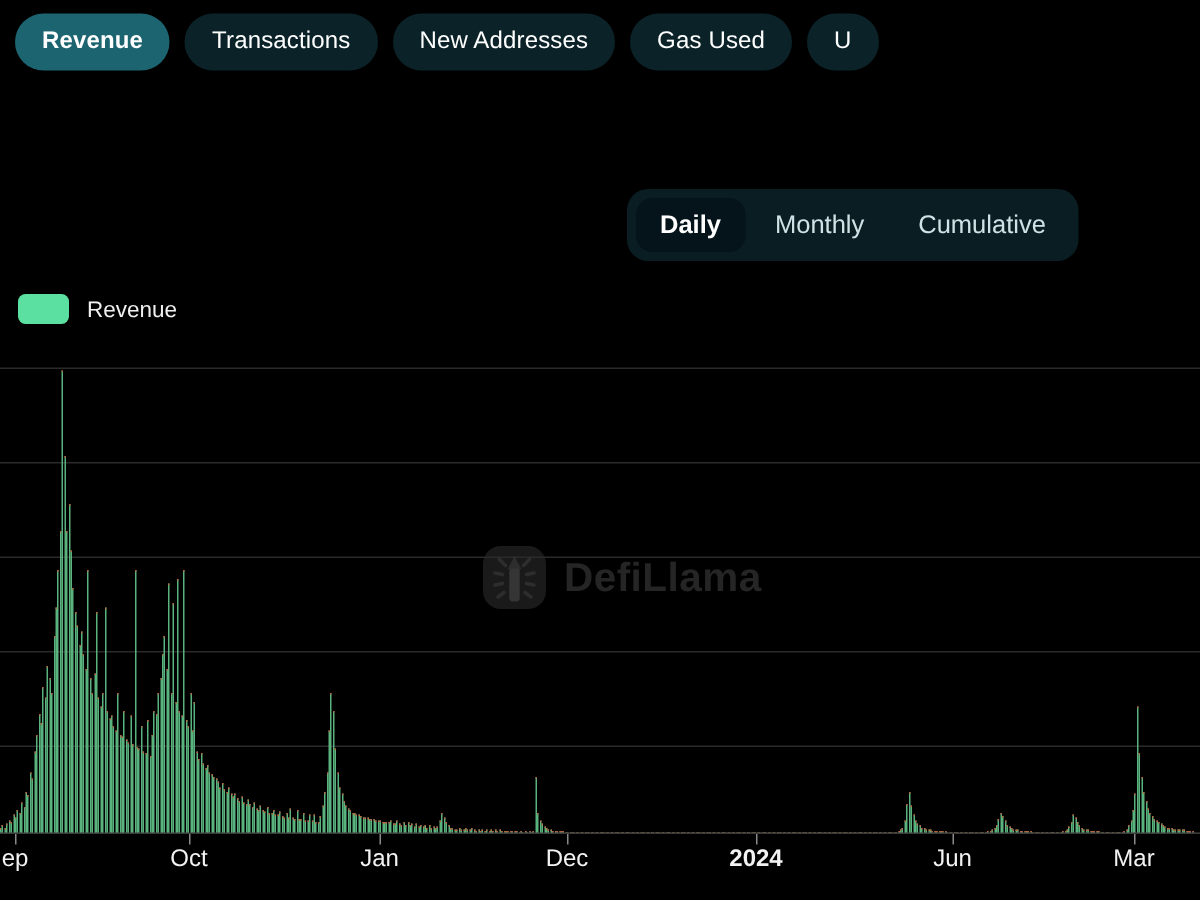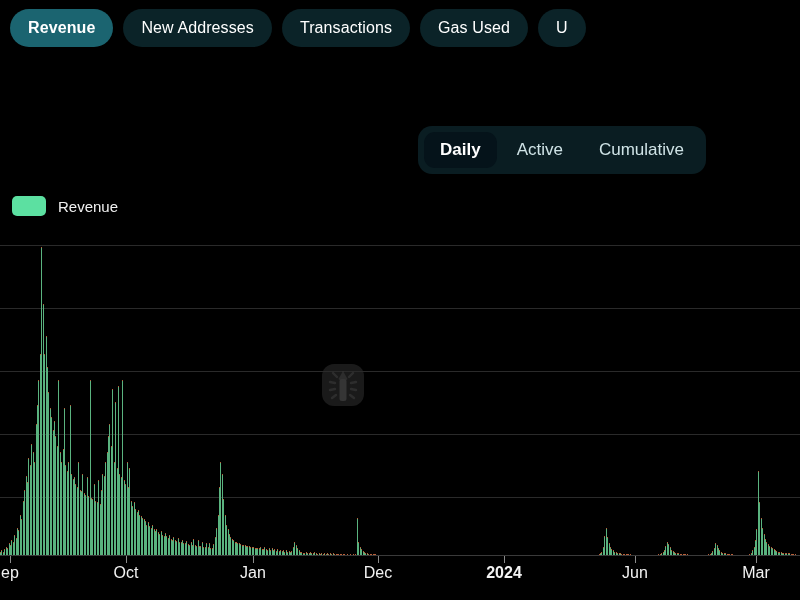--- a/index.html
+++ b/index.html
@@ -185,29 +185,29 @@
     font-weight: 700;
     color: #3c3c3c;
     letter-spacing: .3px;
   }
 </style>
 </head>
 <body>
 
 <div id="metric-tabs">
     <div class="metric-tab active">Revenue</div>
+    <div class="metric-tab">Transactions</div>
     <div class="metric-tab">New Addresses</div>
-    <div class="metric-tab">Transactions</div>
     <div class="metric-tab">Gas Used</div>
     <div class="metric-tab">U</div>
   </div>
 
 <div id="interval-toggle">
     <div class="interval-opt active">Daily</div>
-    <div class="interval-opt">Active</div>
+    <div class="interval-opt">Monthly</div>
     <div class="interval-opt">Cumulative</div>
   </div>
 
 <div id="chart-legend">
   <span id="legend-swatch" style="background: rgb(92, 224, 161);"></span>
   <span id="legend-label">Revenue</span>
 </div>
 
 <div id="plot">
   <div id="gridlines">
@@ -792,20 +792,21 @@
       <line x1="17" y1="15" x2="13" y2="11"></line>
       <line x1="29" y1="15" x2="33" y2="11"></line>
       <line x1="15" y1="21" x2="10" y2="20"></line>
       <line x1="31" y1="21" x2="36" y2="20"></line>
       <line x1="15" y1="27" x2="10" y2="28"></line>
       <line x1="31" y1="27" x2="36" y2="28"></line>
       <line x1="16" y1="33" x2="12" y2="36"></line>
       <line x1="30" y1="33" x2="34" y2="36"></line>
     </g>
   </svg>
+  <span id="watermark-text">DefiLlama</span>
 </div>
 
 <div id="x-axis">
     <div class="xtick-mark" style="left: 10px;"></div>
     <div class="xtick-label" style="left: 10px;">ep</div>
     <div class="xtick-mark" style="left: 126px;"></div>
     <div class="xtick-label" style="left: 126px;">Oct</div>
     <div class="xtick-mark" style="left: 253px;"></div>
     <div class="xtick-label" style="left: 253px;">Jan</div>
     <div class="xtick-mark" style="left: 378px;"></div>

